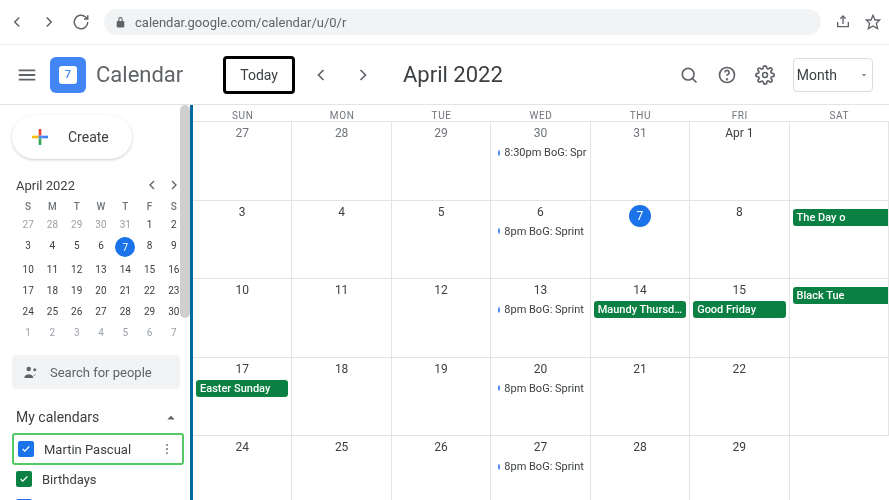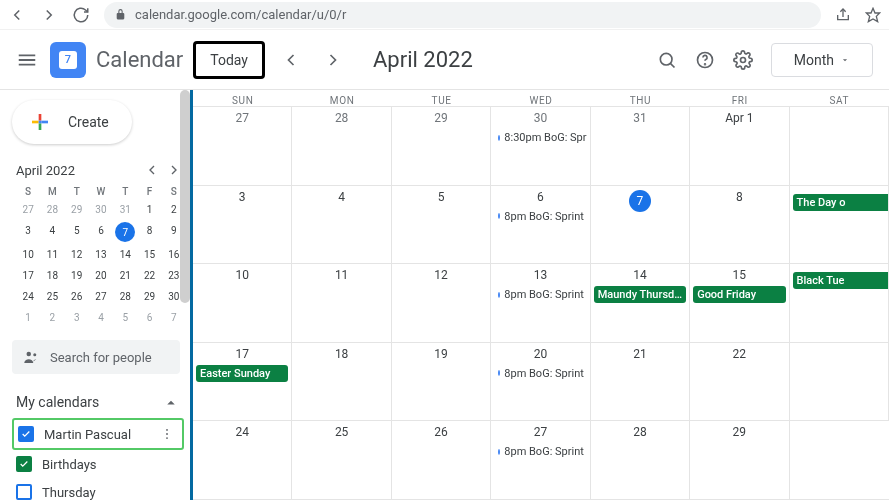--- a/index.html
+++ b/index.html
@@ -1,32 +1,32 @@
 <!DOCTYPE html>
 <html><head>
 <meta charset="utf-8">
 <style>
 * { margin:0; padding:0; box-sizing:border-box; font-family:'Google Sans',Roboto,Arial,sans-serif; }
 body { background:#fff; font-size:14px; color:#3c4043; width:889px; height:500px; overflow:hidden; }
-.browser-bar { height:30px; background:#fff; display:flex; align-items:center; padding:0 8px; gap:14px; border-bottom:1px solid #f1f1f1; }
+.browser-bar { height:45px; background:#fff; display:flex; align-items:center; padding:0 8px; gap:14px; border-bottom:1px solid #f1f1f1; }
 .browser-bar .icon-btn { color:#5f6368; display:flex; cursor:pointer; }
 .url-box { flex:1; height:26px; background:#f1f3f4; border-radius:13px; display:flex; align-items:center; padding:0 10px; gap:8px; color:#5f6368; font-size:13px; }
 .url-box .secure { display:flex; }
 .right-icons { display:flex; gap:14px; align-items:center; }
 .app-header { height:60px; display:flex; align-items:center; padding:0 16px; gap:10px; border-bottom:1px solid #e4e4e4; }
 .menu-icon { margin-right:2px; cursor:pointer; }
 .logo-box { width:36px; height:36px; background:#4285f4; border-radius:6px; display:flex; align-items:center; justify-content:center; position:relative; }
 .logo-box .page { width:18px; height:18px; background:#fff; border-radius:3px; display:flex; align-items:center; justify-content:center; font-size:11px; font-weight:500; color:#4285f4; }
-.app-title { font-size:22px; color:#5f6368; }
+.app-title { font-size:22px; color:#5f6368; margin-right:30px; }
 .today-btn { padding:8px 14px; border:3px solid #000000; background:#fff; border-radius:4px; font-size:14px; color:#3c4043; cursor:pointer; }
 .nav-arrow { padding:6px; cursor:pointer; color:#5f6368; display:flex; }
 .header-month { font-size:22px; color:#3c4043; margin-left:14px; }
 .header-right { margin-left:auto; display:flex; align-items:center; gap:18px; }
 .header-right .icon-btn { color:#5f6368; cursor:pointer; display:flex; }
-.view-btn { padding:8px 22px; border:1px solid #dadce0; background:#fff; border-radius:4px; display:flex; align-items:center; gap:6px; cursor:pointer; }
+.view-btn { padding:8px 3px; border:1px solid #dadce0; background:#fff; border-radius:4px; display:flex; align-items:center; gap:22px; cursor:pointer; }
 .main { display:flex; height:calc(100% - 90px); }
 .sidebar { width:190px; padding:10px 0 10px 12px; overflow-y:auto; position:relative; }
 .scroll-track { position:absolute; right:0; top:0; width:10px; height:52%; background:#cfcfcf; border-radius:5px; }
 .create-btn { display:flex; align-items:center; gap:16px; padding:10px 16px; border-radius:24px; box-shadow:0 1px 3px rgba(0,0,0,0.2); width:120px; margin-bottom:18px; cursor:pointer; }
 .plus-icon { width:24px; height:24px; position:relative; }
 .plus-icon svg { width:24px; height:24px; }
 .mini-header { display:flex; align-items:center; justify-content:space-between; padding:0 8px 8px 4px; font-size:13px; color:#3c4043; }
 .mini-nav { display:flex; gap:6px; }
 .mini-grid { display:grid; grid-template-columns:repeat(7,1fr); font-size:10px; color:#70757a; text-align:center; gap:4px 0; padding:0 4px; }
 .mini-grid .dow { color:#70757a; font-weight:500; }

